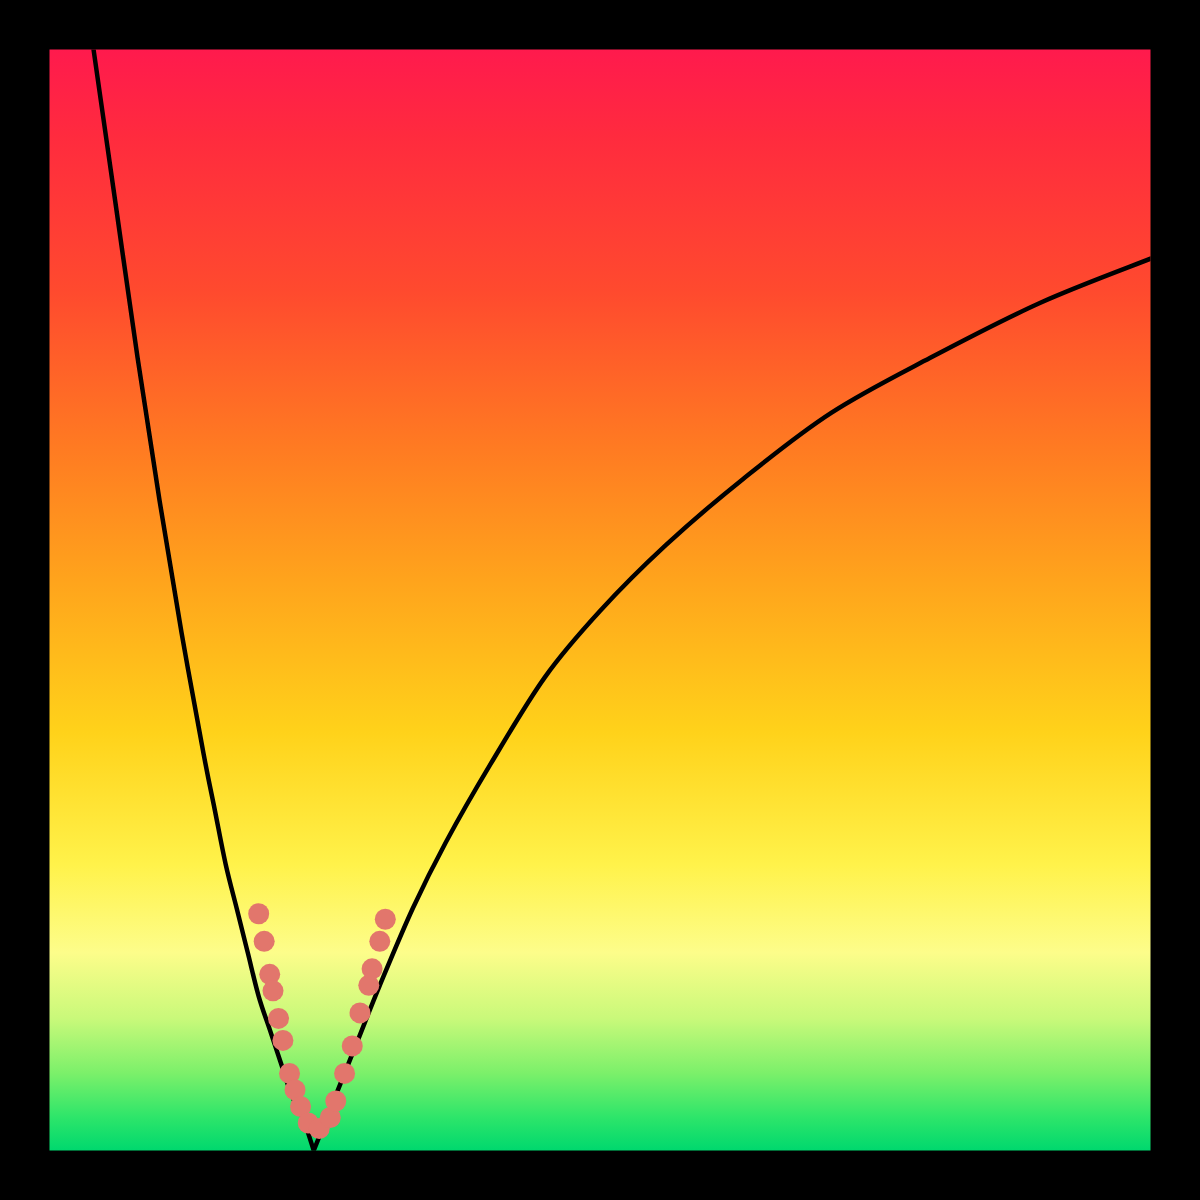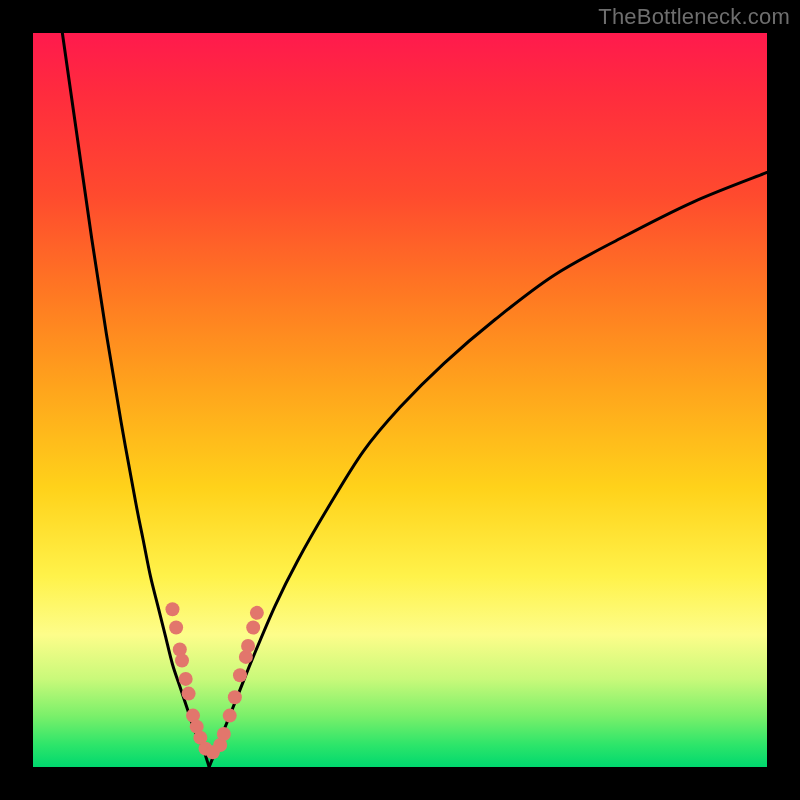--- a/index.html
+++ b/index.html
@@ -82,14 +82,13 @@
           <circle cx="196.71200000000002" cy="682.62" r="7" fill="#e2766c"></circle>
           <circle cx="201.85000000000002" cy="664.27" r="7" fill="#e2766c"></circle>
           <circle cx="206.98799999999997" cy="642.25" r="7" fill="#e2766c"></circle>
           <circle cx="212.85999999999999" cy="623.9" r="7" fill="#e2766c"></circle>
           <circle cx="215.06199999999998" cy="612.89" r="7" fill="#e2766c"></circle>
           <circle cx="220.2" cy="594.54" r="7" fill="#e2766c"></circle>
           <circle cx="223.87" cy="579.86" r="7" fill="#e2766c"></circle>
         </g>
     </svg>
   </div>
-  <div class="watermark">TheBottleneck.com</div>
 </div>
 
 </body></html>

